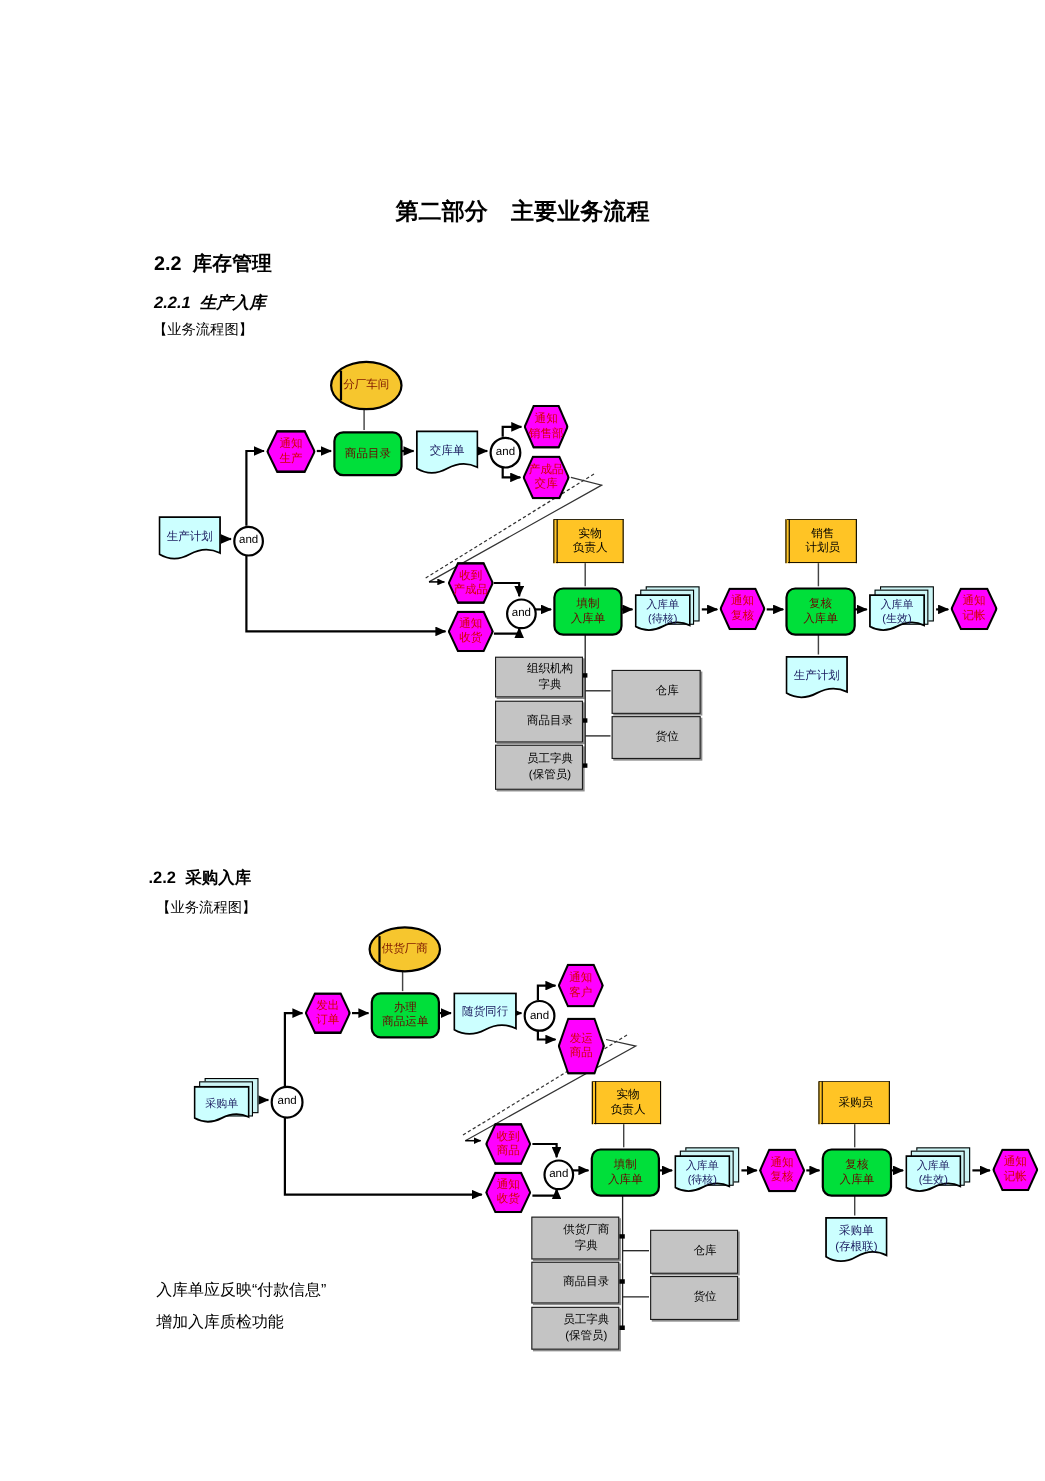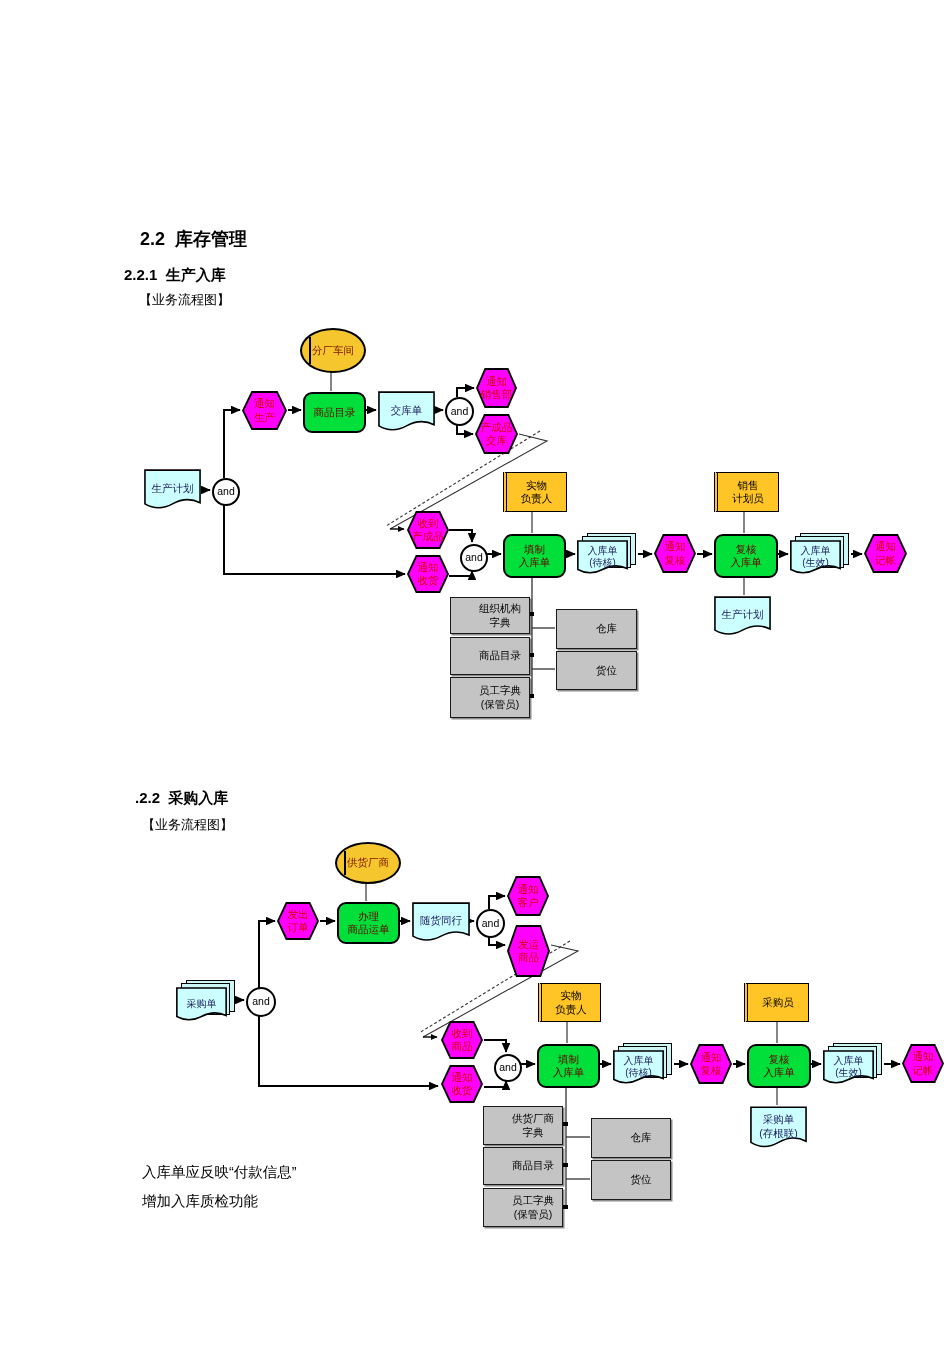--- a/index.html
+++ b/index.html
@@ -39,22 +39,23 @@
   .thick{stroke:#000;stroke-width:4;fill:none;}
   .dash{stroke:#333;stroke-width:1.1;fill:none;stroke-dasharray:3,2.2;}
   .wl{stroke:#333;stroke-width:1.1;fill:none;}
   .wa{stroke:#000;stroke-width:1.4;fill:none;}
 </style>
 </head>
 <body>
 
 <div id="page">
 
+  <div class="abs title keep">第二部分　主要业务流程</div>
   <div class="abs h1 keep" style="left:140px;top:227px;">2.2  库存管理</div>
-  <div class="abs h2 keep" style="left:124px;top:266px;">2.2.1  生产入库</div>
+  <div class="abs h2 keep" style="left:140px;top:266px;font-style:italic;">2.2.1  生产入库</div>
   <div class="abs figlab keep" style="left:139px;top:291px;">【业务流程图】</div>
   <div class="abs h2 keep" style="left:135px;top:789px;">.2.2  采购入库</div>
   <div class="abs figlab keep" style="left:142px;top:816px;">【业务流程图】</div>
   <div class="abs note keep" style="left:142px;top:1163px;">入库单应反映“付款信息”</div>
   <div class="abs note keep" style="left:142px;top:1192px;">增加入库质检功能</div>
 
   <svg id="connectors" width="950" height="1346">
     <defs>
       <marker id="ah" markerWidth="5" markerHeight="4.4" refX="4.6" refY="2.2" orient="auto">
         <path d="M0,0 L5,2.2 L0,4.4 Z" fill="#000"></path>

